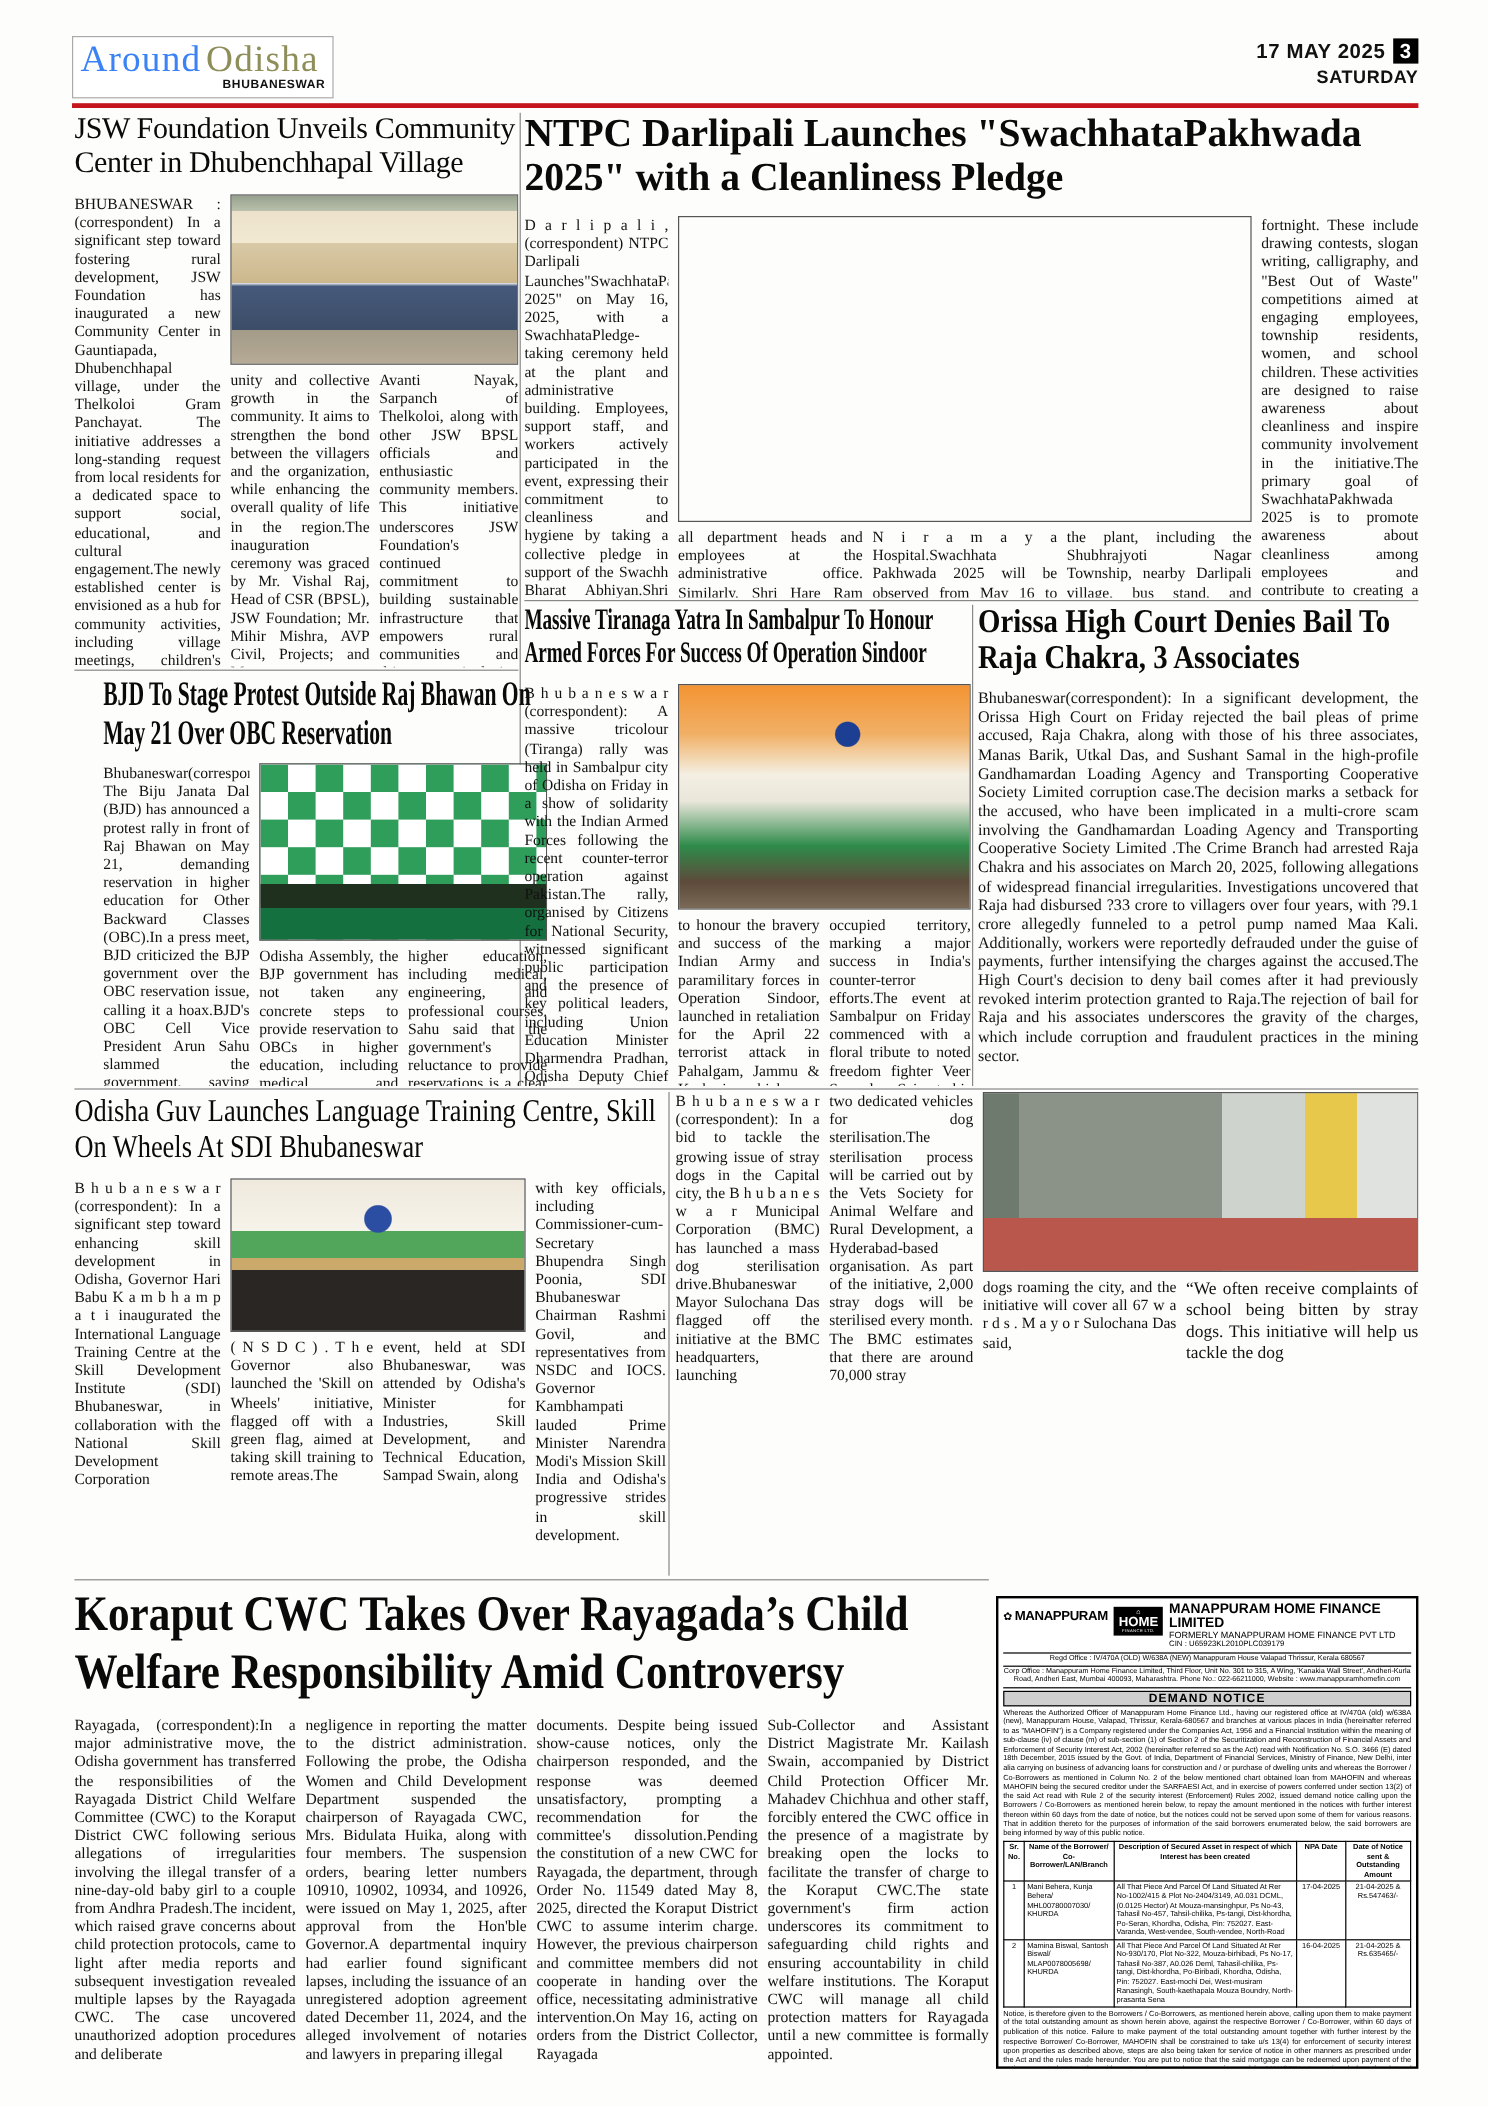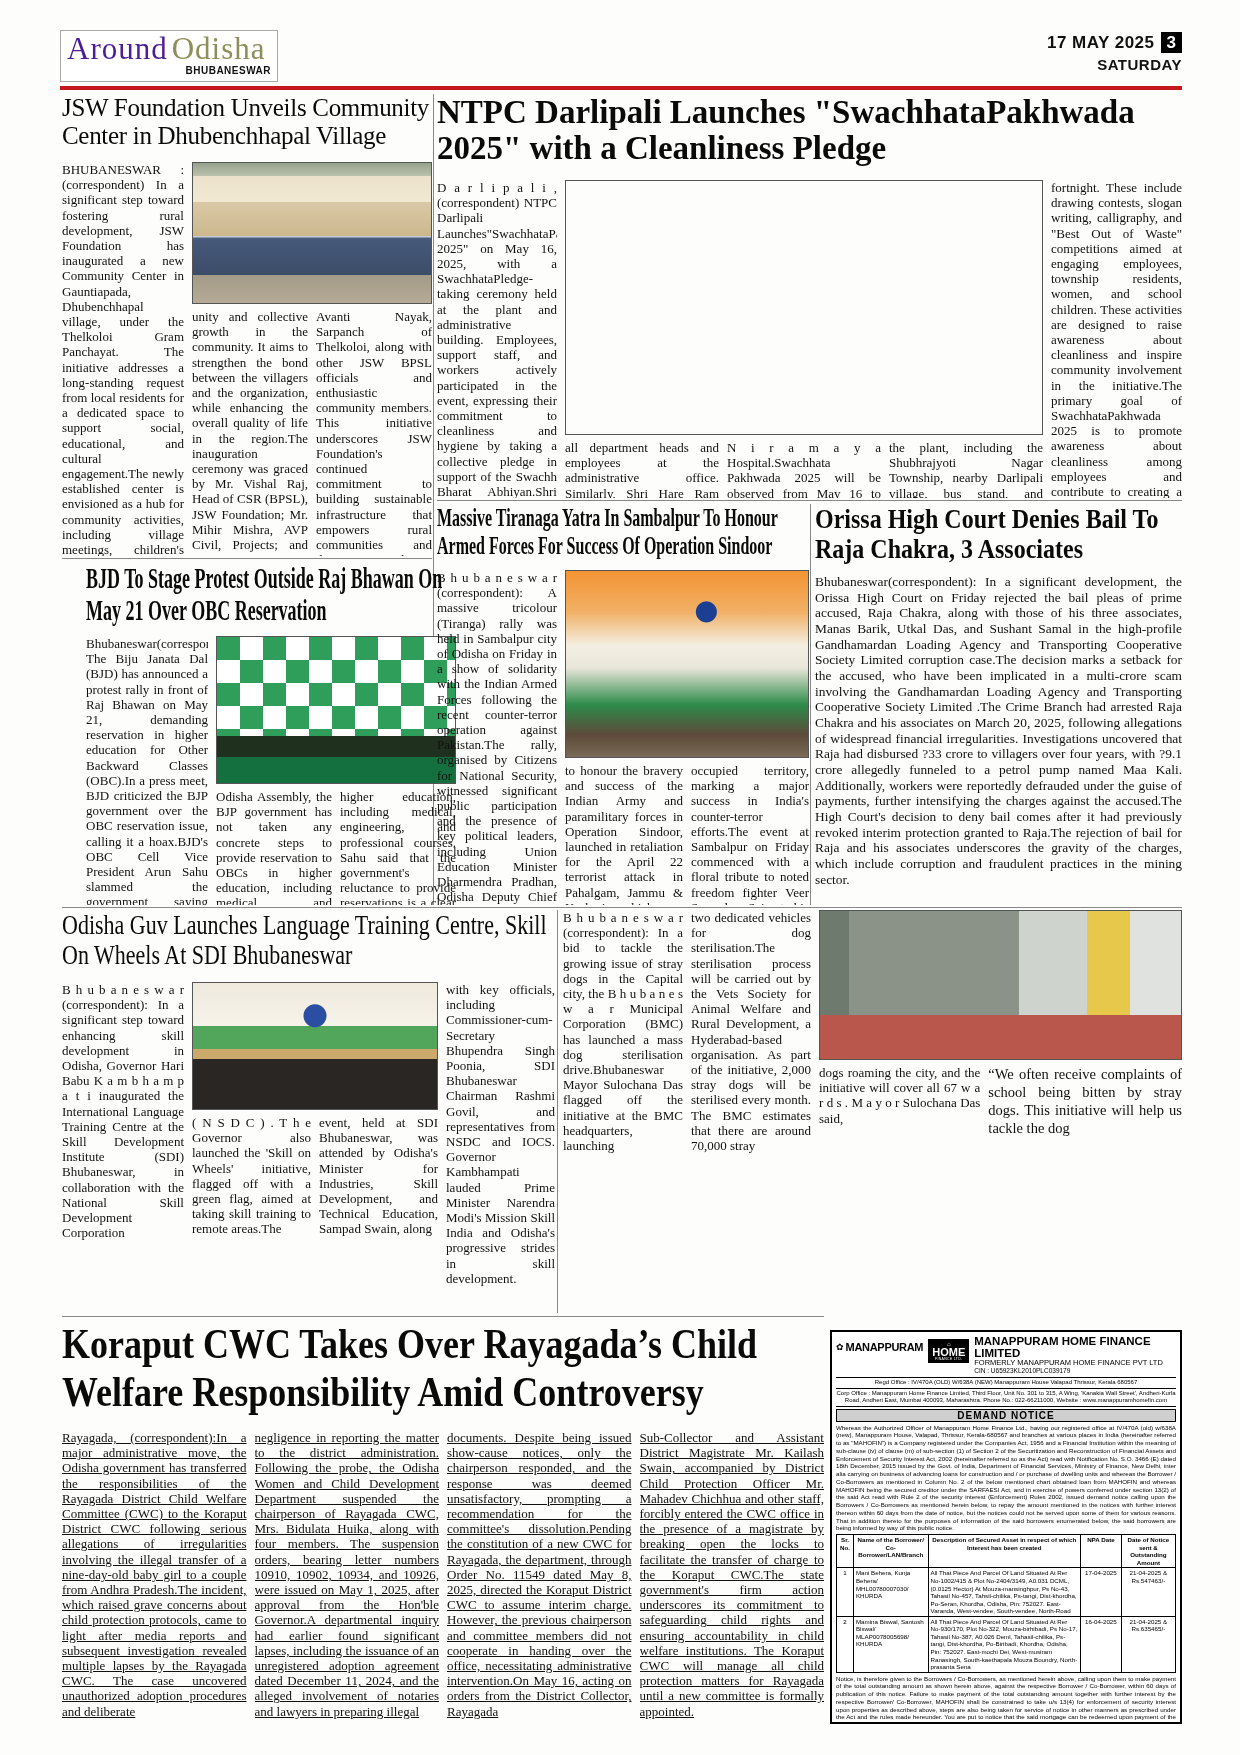--- a/index.html
+++ b/index.html
@@ -3,21 +3,21 @@
 <meta charset="utf-8">
 <style>
   html,body{margin:0;padding:0;background:#e8e8e8;}
   .page{position:relative;width:1240px;height:1755px;background:#fdfdfb;margin:0 auto;overflow:hidden;
         font-family:"Liberation Serif",serif;color:#111;}
   
   .masthead{position:absolute;left:60px;top:28px;right:58px;height:56px;}
   .logo-box{position:absolute;left:0;top:2px;width:218px;height:52px;border:1px solid #aaa;background:#fff;
             padding:2px 6px;box-sizing:border-box;}
   .logo-line{font-family:"Liberation Serif",serif;white-space:nowrap;line-height:1;}
-  .logo-main{font-size:31px;color:#4c1d95;letter-spacing:1px;}
+  .logo-main{font-size:31px;color:#3b82f6;letter-spacing:1px;}
   .logo-accent{font-size:31px;color:#8e8e5a;letter-spacing:1px;}
   .logo-sub{font-family:"Liberation Sans",sans-serif;font-weight:bold;font-size:10px;text-align:right;
             color:#111;letter-spacing:.5px;margin-top:1px;}
   .date-block{position:absolute;right:0;top:4px;text-align:right;font-family:"Liberation Sans",sans-serif;}
   .date-row{display:flex;align-items:center;justify-content:flex-end;gap:6px;}
   .date-text{font-weight:bold;font-size:17px;letter-spacing:.5px;}
   .page-num{display:inline-block;background:#000;color:#fff;font-weight:bold;font-size:17px;
             padding:2px 6px;line-height:1;}
   .day-text{font-weight:bold;font-size:15px;letter-spacing:.5px;margin-top:3px;}
   .red-rule{position:absolute;left:60px;top:86px;width:1122px;height:4px;background:#c4161c;}
@@ -204,21 +204,21 @@
         <div class="cols2">
           <div class="col" style="flex:1;">dogs roaming the city, and the initiative will cover all 67 w a r d s . M a y o r Sulochana Das said,</div>
           <div class="col quote-col" style="flex:1.2;">“We often receive complaints of school being bitten by stray dogs. This initiative will help us tackle the dog</div>
         </div>
       </div>
     </div>
   </section>
 
   <section class="art" style="left:62px;top:1320px;width:762px;height:432px;">
     <h2 class="hl hl-kor">Koraput CWC Takes Over Rayagada’s Child Welfare Responsibility Amid Controversy</h2>
-    <div class="body-row" style="margin-top:2px;text-decoration:underline;">
+    <div class="body-row" style="margin-top:2px;">
       <div class="col" style="flex:1;">Rayagada, (correspondent):In a major administrative move, the Odisha government has transferred the responsibilities of the Rayagada District Child Welfare Committee (CWC) to the Koraput District CWC following serious allegations of irregularities involving the illegal transfer of a nine-day-old baby girl to a couple from Andhra Pradesh.The incident, which raised grave concerns about child protection protocols, came to light after media reports and subsequent investigation revealed multiple lapses by the Rayagada CWC. The case uncovered unauthorized adoption procedures and deliberate</div>
       <div class="col" style="flex:1;">negligence in reporting the matter to the district administration. Following the probe, the Odisha Women and Child Development Department suspended the chairperson of Rayagada CWC, Mrs. Bidulata Huika, along with four members. The suspension orders, bearing letter numbers 10910, 10902, 10934, and 10926, were issued on May 1, 2025, after approval from the Hon'ble Governor.A departmental inquiry had earlier found significant lapses, including the issuance of an unregistered adoption agreement dated December 11, 2024, and the alleged involvement of notaries and lawyers in preparing illegal</div>
       <div class="col" style="flex:1;">documents. Despite being issued show-cause notices, only the chairperson responded, and the response was deemed unsatisfactory, prompting a recommendation for the committee's dissolution.Pending the constitution of a new CWC for Rayagada, the department, through Order No. 11549 dated May 8, 2025, directed the Koraput District CWC to assume interim charge. However, the previous chairperson and committee members did not cooperate in handing over the office, necessitating administrative intervention.On May 16, acting on orders from the District Collector, Rayagada</div>
       <div class="col" style="flex:1;">Sub-Collector and Assistant District Magistrate Mr. Kailash Swain, accompanied by District Child Protection Officer Mr. Mahadev Chichhua and other staff, forcibly entered the CWC office in the presence of a magistrate by breaking open the locks to facilitate the transfer of charge to the Koraput CWC.The state government's firm action underscores its commitment to safeguarding child rights and ensuring accountability in child welfare institutions. The Koraput CWC will manage all child protection matters for Rayagada until a new committee is formally appointed.</div>
     </div>
   </section>
 
   <aside class="ad">
     <div class="ad-head">
       <div class="ad-brand">

